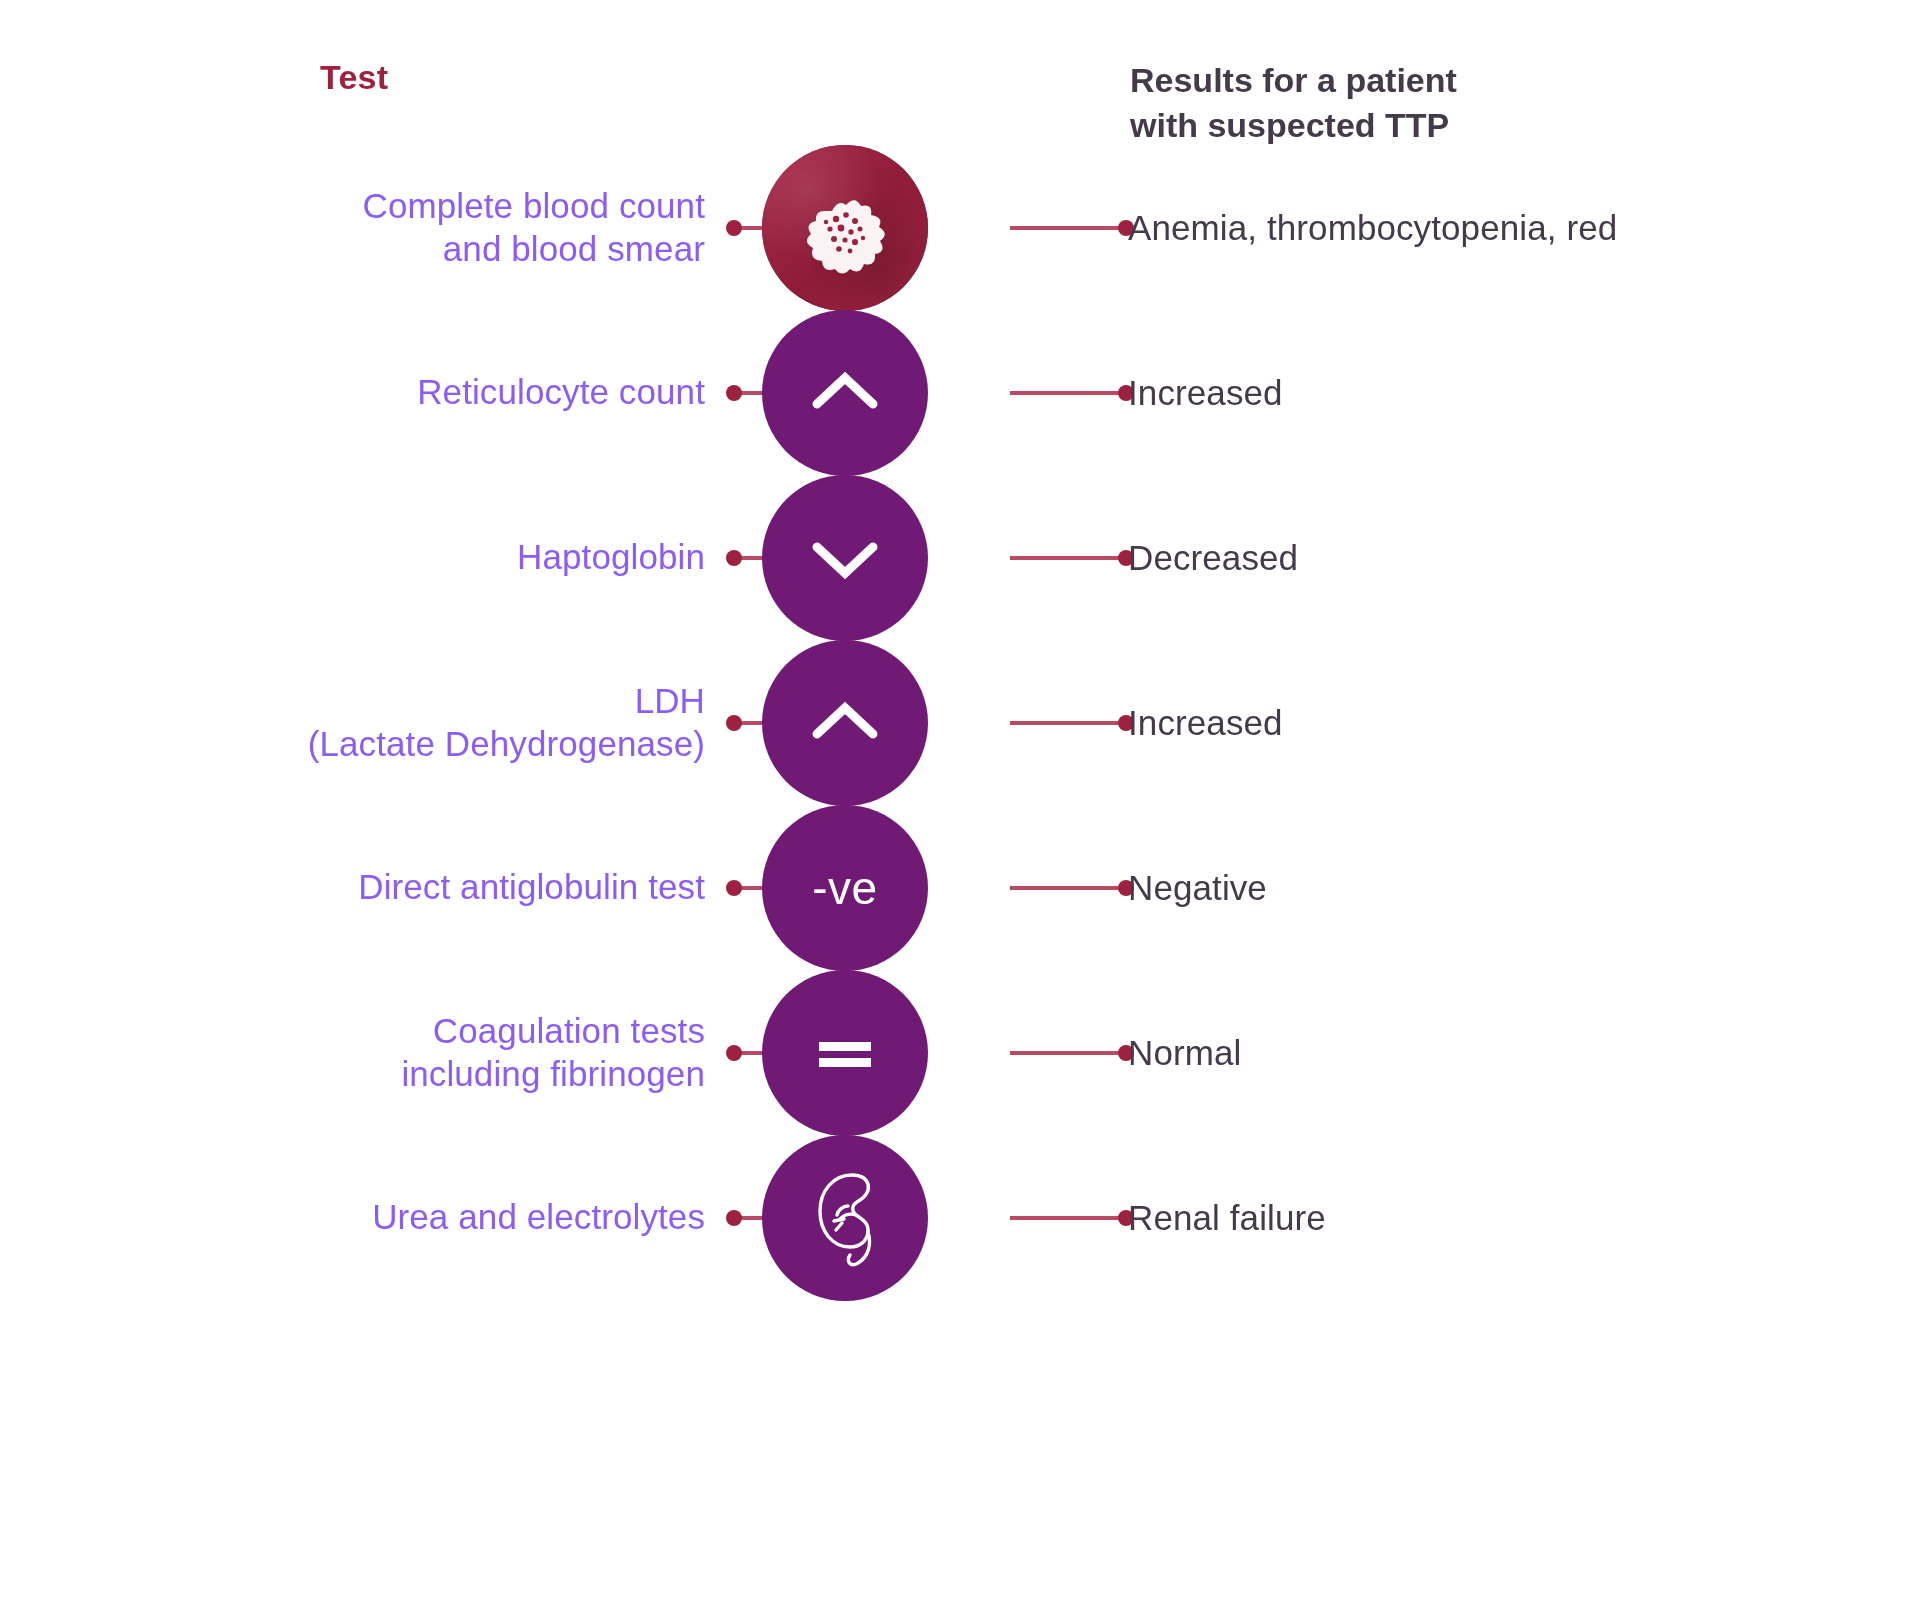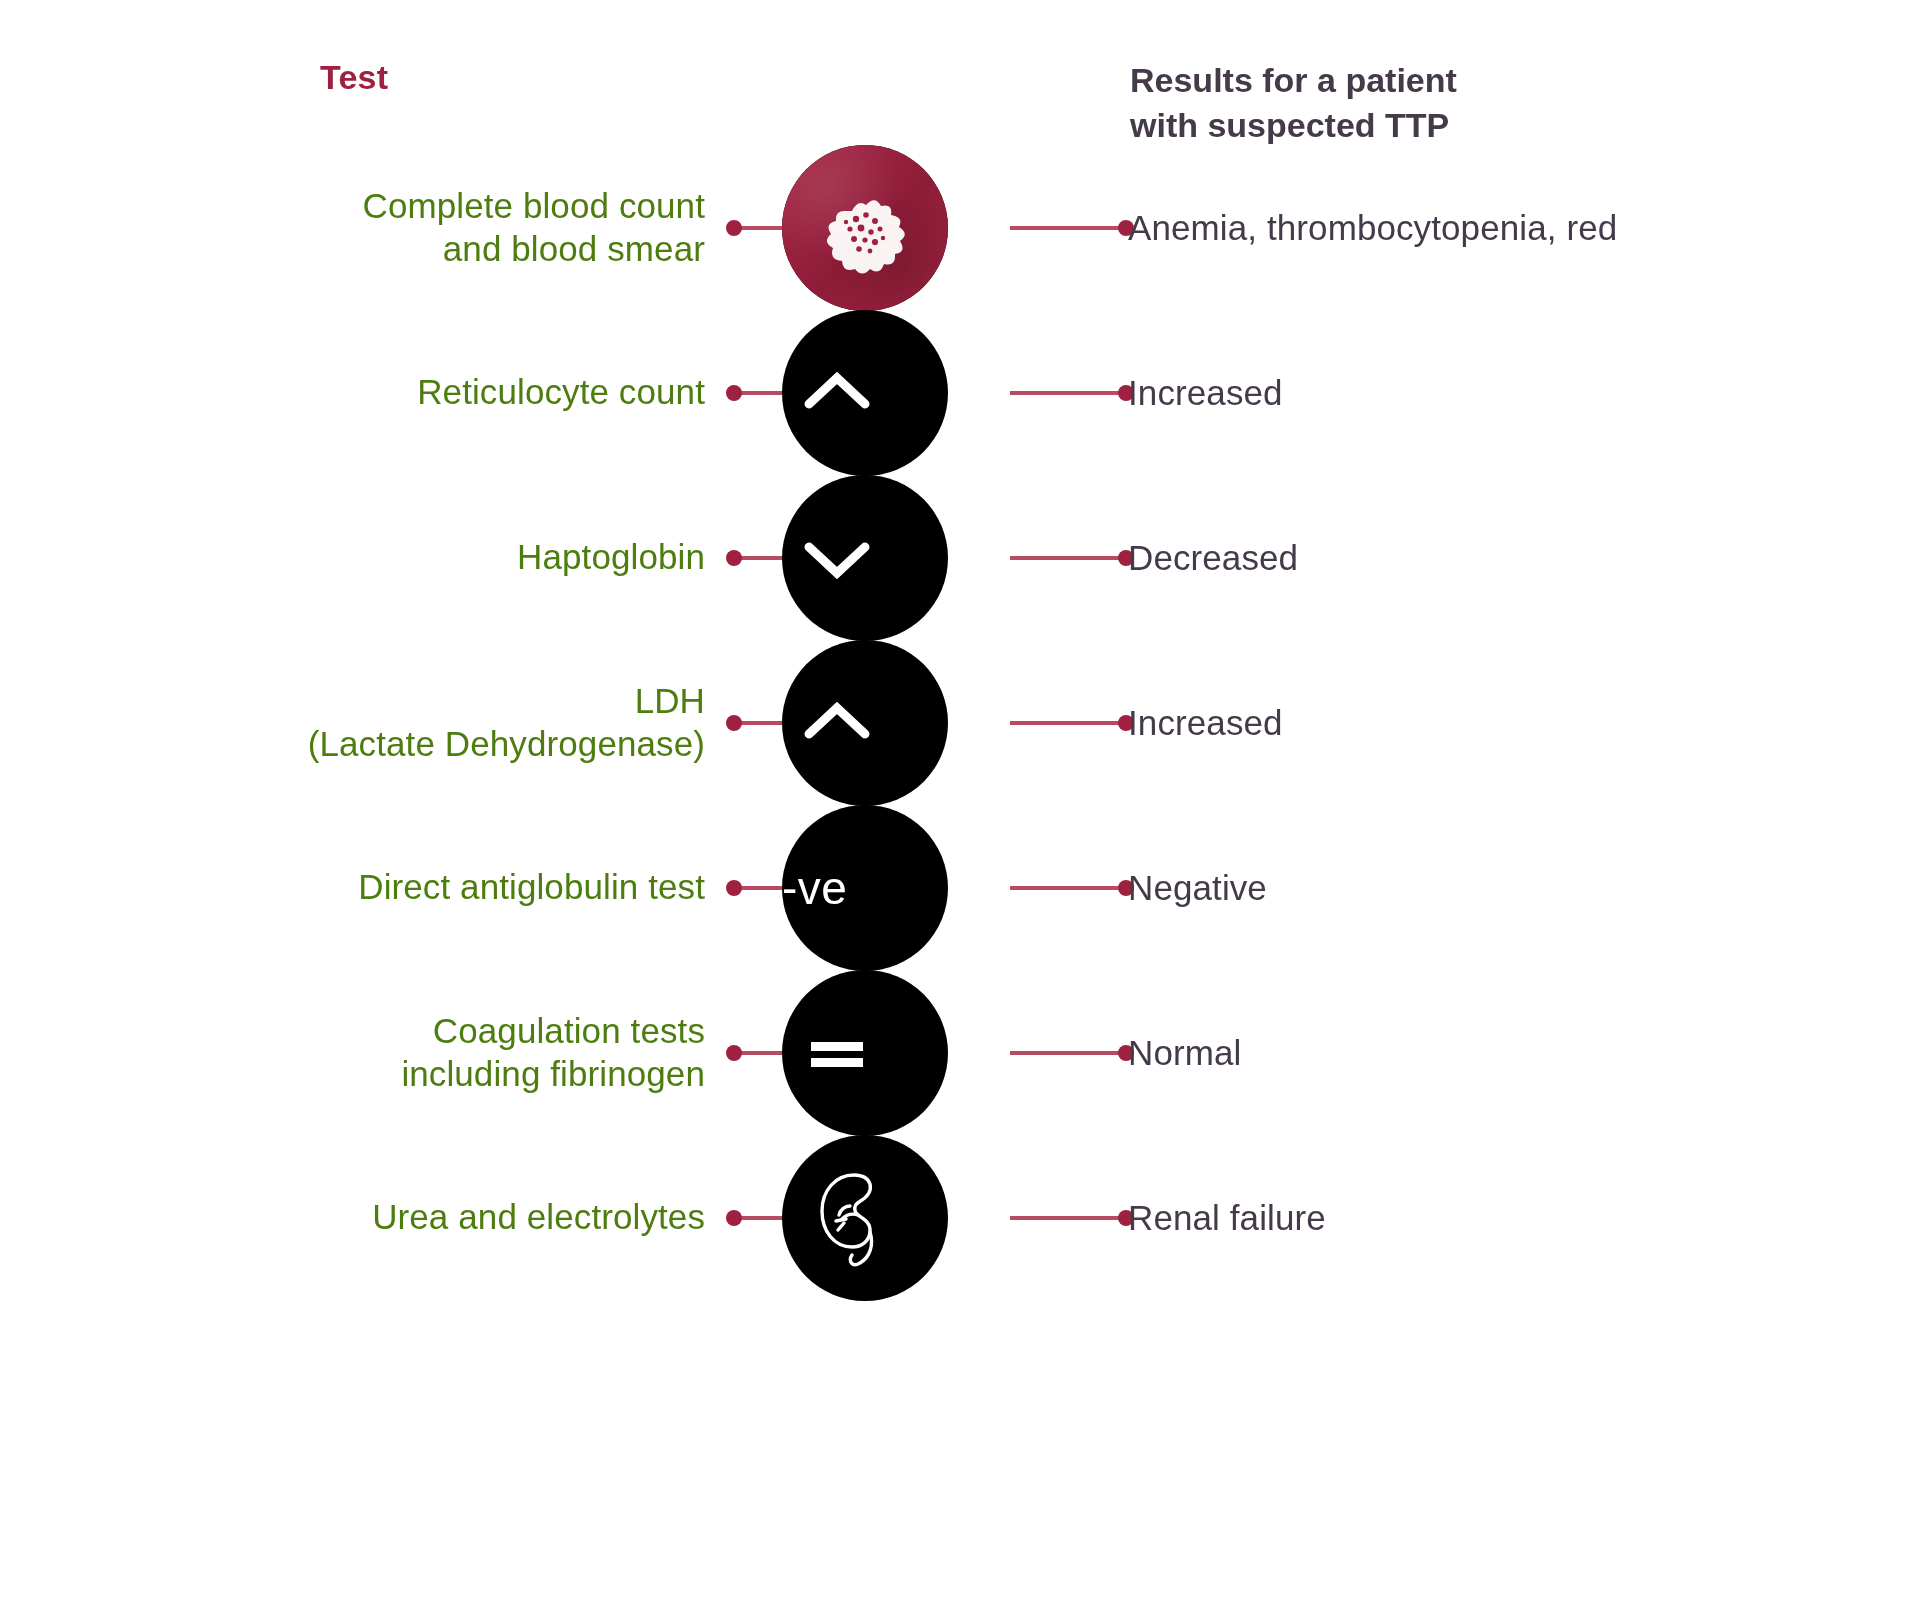--- a/index.html
+++ b/index.html
@@ -58,21 +58,21 @@
     position: absolute;
     right: 1215px;   
     top: 0;
     width: 640px;
     height: 165px;
     display: flex;
     align-items: center;
     justify-content: flex-end;
     text-align: right;
     font-size: 35px;
-    color: #4d7c0f;
+    color: #8b5cf6;
     line-height: 1.22;
     letter-spacing: 0.1px;
   }
 
   
   .result-label {
     position: absolute;
     left: 1128px;
     top: 0;
     width: 760px;
@@ -106,30 +106,30 @@
     border-radius: 50%;
     background: #9E2240;
     transform: translate(-50%, -50%);
   }
   .dot.left  { left: 734px; }
   .dot.right { left: 1126px; }
 
   
   .circle {
     position: absolute;
-    left: 782px;
+    left: 762px;
     top: 50%;
     width: 166px;
     height: 166px;
     margin-top: -83px;
     border-radius: 50%;
-    background: #000000;
+    background: #701a75;
     display: flex;
     align-items: center;
-    justify-content: flex-start;
+    justify-content: center;
     overflow: hidden;
     z-index: 2;
   }
 
   .circle svg { display: block; }
 
   .circle .ve-text {
     color: #ffffff;
     font-size: 46px;
     font-weight: 400;

